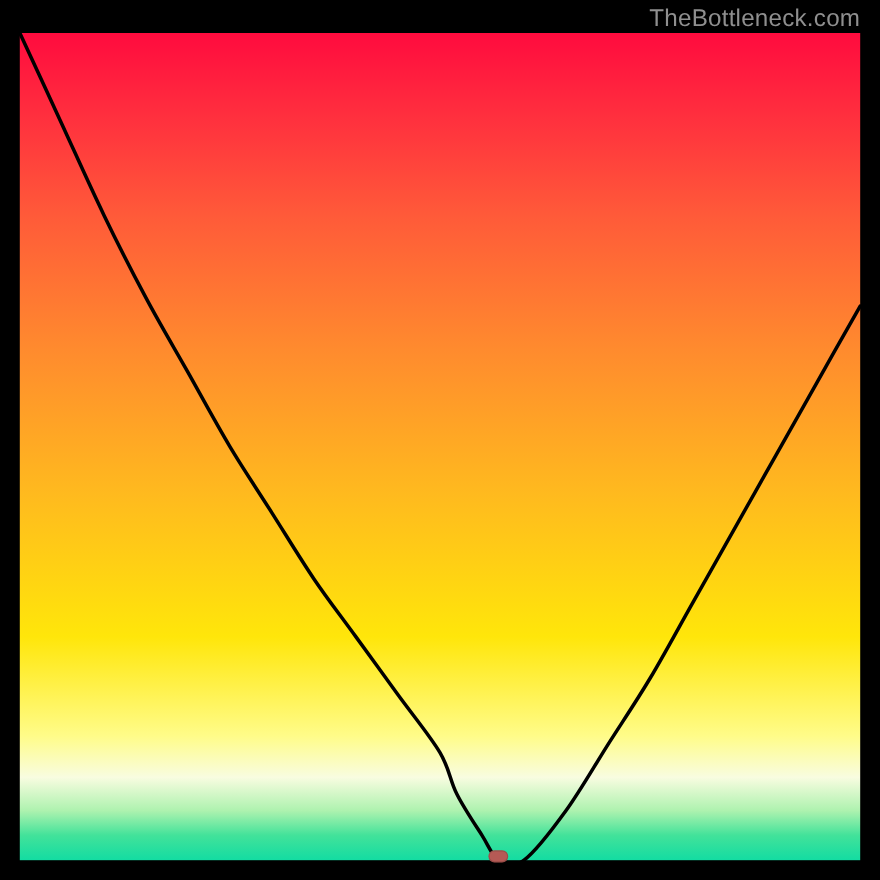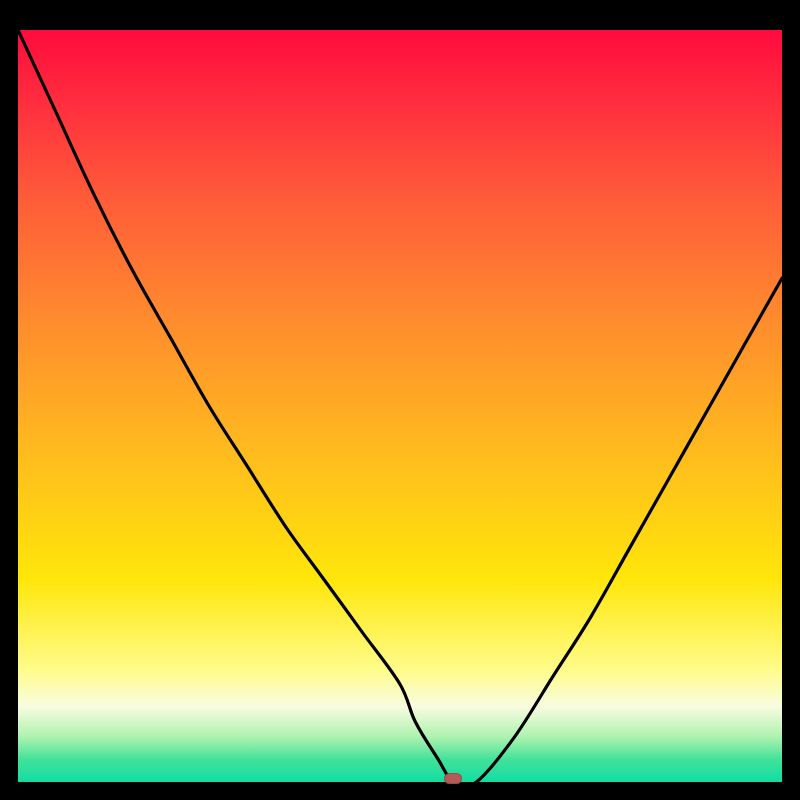--- a/index.html
+++ b/index.html
@@ -65,20 +65,21 @@
     border-radius: 6px;
     
     background: #b55a55;
     box-shadow: inset 0 0 0 1px rgba(0,0,0,0.15);
   }
 </style>
 </head>
 <body>
 
 <div class="frame">
+  <div class="watermark">TheBottleneck.com</div>
 
   <div class="plot">
     <svg class="curve" viewBox="0 0 764 752" preserveAspectRatio="none">
       <path id="curve-path" fill="none" stroke="#000" stroke-width="3.2" stroke-linecap="round" stroke-linejoin="round" d="M 0.0 0.0 C 6.4 13.8, 25.5 55.1, 38.2 82.7 C 50.9 110.3, 63.7 139.1, 76.4 165.4 C 89.1 191.8, 101.9 216.8, 114.6 240.6 C 127.3 264.5, 140.1 285.8, 152.8 308.3 C 165.5 330.9, 178.3 354.7, 191.0 376.0 C 203.7 397.3, 216.5 416.1, 229.2 436.2 C 241.9 456.2, 254.7 477.5, 267.4 496.3 C 280.1 515.1, 292.9 531.4, 305.6 549.0 C 318.3 566.5, 331.1 584.1, 343.8 601.6 C 356.5 619.1, 373.1 639.2, 382.0 654.2 C 390.9 669.3, 390.9 679.3, 397.3 691.8 C 403.6 704.4, 413.8 719.4, 420.2 729.4 C 426.6 739.5, 429.1 748.2, 435.5 752.0 C 441.8 755.8, 448.2 759.5, 458.4 752.0 C 468.6 744.5, 483.9 724.4, 496.6 706.9 C 509.3 689.3, 522.1 666.8, 534.8 646.7 C 547.5 626.7, 560.3 607.9, 573.0 586.6 C 585.7 565.3, 598.5 541.4, 611.2 518.9 C 623.9 496.3, 636.7 473.8, 649.4 451.2 C 662.1 428.6, 674.9 406.1, 687.6 383.5 C 700.3 361.0, 713.1 338.4, 725.8 315.8 C 738.5 293.3, 757.6 259.4, 764.0 248.2"></path>
     </svg>
     <div id="min-marker" class="marker" style="left: 426.48px; top: 743px;"></div>
   </div>
 </div>
 
 </body></html>

